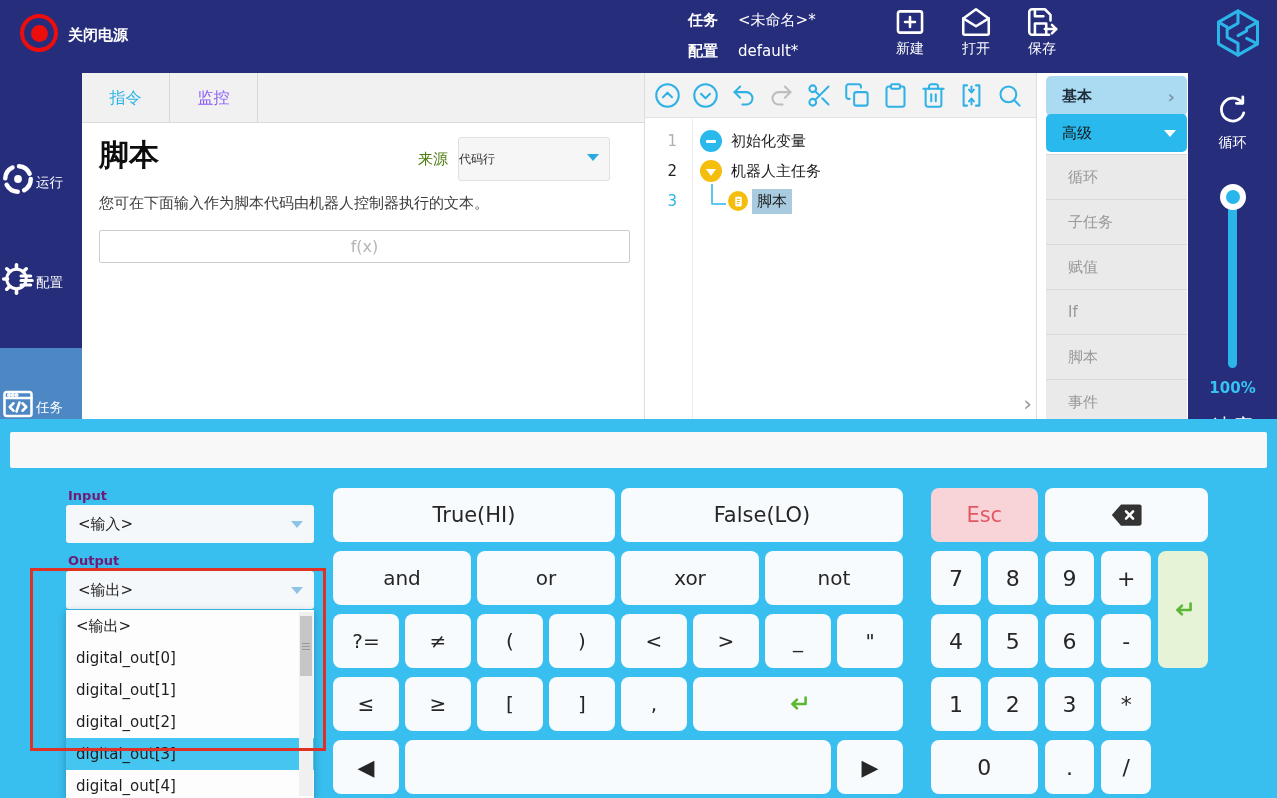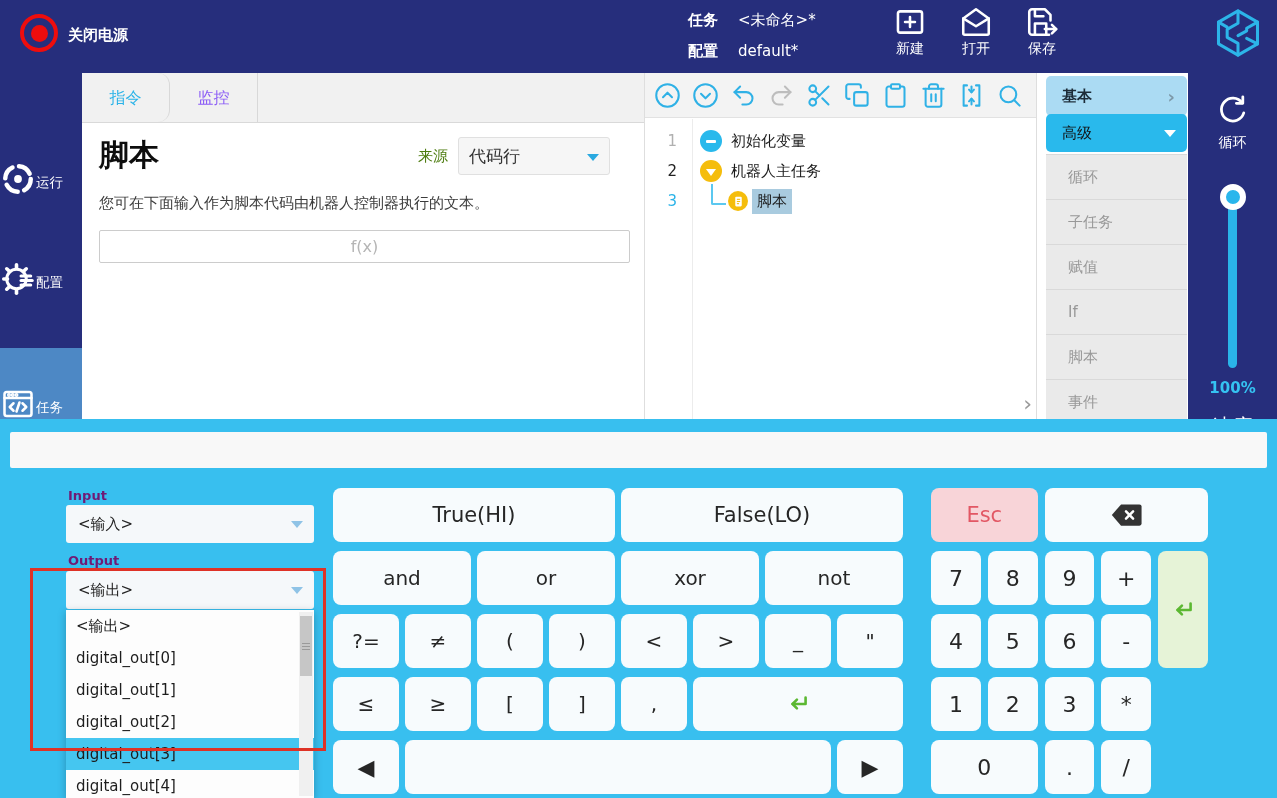--- a/index.html
+++ b/index.html
@@ -25,26 +25,26 @@
   
   .sidebar { position:absolute; left:0; top:73px; width:82px; height:725px; background:#262e7c; }
   .sb-item { position:absolute; left:0; width:82px; display:flex; align-items:center; color:#fff; cursor:pointer; }
   .sb-item .lab { font-size:13.5px; margin-top:7px; }
   .sb-item.active { background:#4d88c5; }
 
   
   .main-panel { position:absolute; left:82px; top:73px; width:563px; height:725px; background:#fff; border-right:1px solid #dedede; }
   .tabbar { height:50px; background:#f1f1f1; border-bottom:1px solid #d9d9d9; display:flex; }
   .tab { width:88px; text-align:center; line-height:49px; font-size:16px; border-right:1px solid #d8d8d8; cursor:pointer; }
-  .tab.active { color:#2bb3e8;border-radius:12px; }
+  .tab.active { color:#2bb3e8; }
   .tab.inactive { color:#8b5cf6; }
   .page-title { position:absolute; left:17px; top:62px; font-size:30px; font-weight:bold; color:#0d0d0d; }
   .source-row { position:absolute; top:64px; left:336px; display:flex; align-items:center; }
   .source-row .lbl { font-size:15px; color:#4d7c0f; margin-right:10px; }
-  .select { position:relative; background:#f6f6f6; border:1px solid #e0e0e0; border-radius:3px; height:38px; display:flex; align-items:center; padding-left:10px; font-size:17px; color:#333; cursor:pointer; }
+  .select { position:relative; background:#f6f6f6; border:1px solid #e0e0e0; border-radius:3px; height:44px; display:flex; align-items:center; padding-left:0; font-size:12px; color:#333; cursor:pointer; }
   .src-select { width:152px; }
   .tri-down { width:0; height:0; border-left:6px solid transparent; border-right:6px solid transparent; border-top:7px solid #2aa9e0; position:absolute; right:10px; top:16px; }
   .desc { position:absolute; left:17px; top:121px; font-size:15px; color:#3c3c3c; }
   .formula { position:absolute; left:17px; top:157px; width:531px; height:33px; border:1px solid #cccccc; border-radius:2px; background:#fff; text-align:center; font-size:16px; color:#444; font-family:inherit; }
   .formula::placeholder { color:#b5b5b5; }
 
   
   .tree-panel { position:absolute; left:645px; top:73px; width:392px; height:725px; background:#fff; border-right:1px solid #dedede; }
   .tree-toolbar { height:45px; background:#f3f3f3; border-bottom:1px solid #e2e2e2; display:flex; align-items:center; padding:0 9px; gap:11px; }
   .tool-btn { width:27px; height:27px; color:#2fb1e6; cursor:pointer; background:none; border:none; padding:0; }

